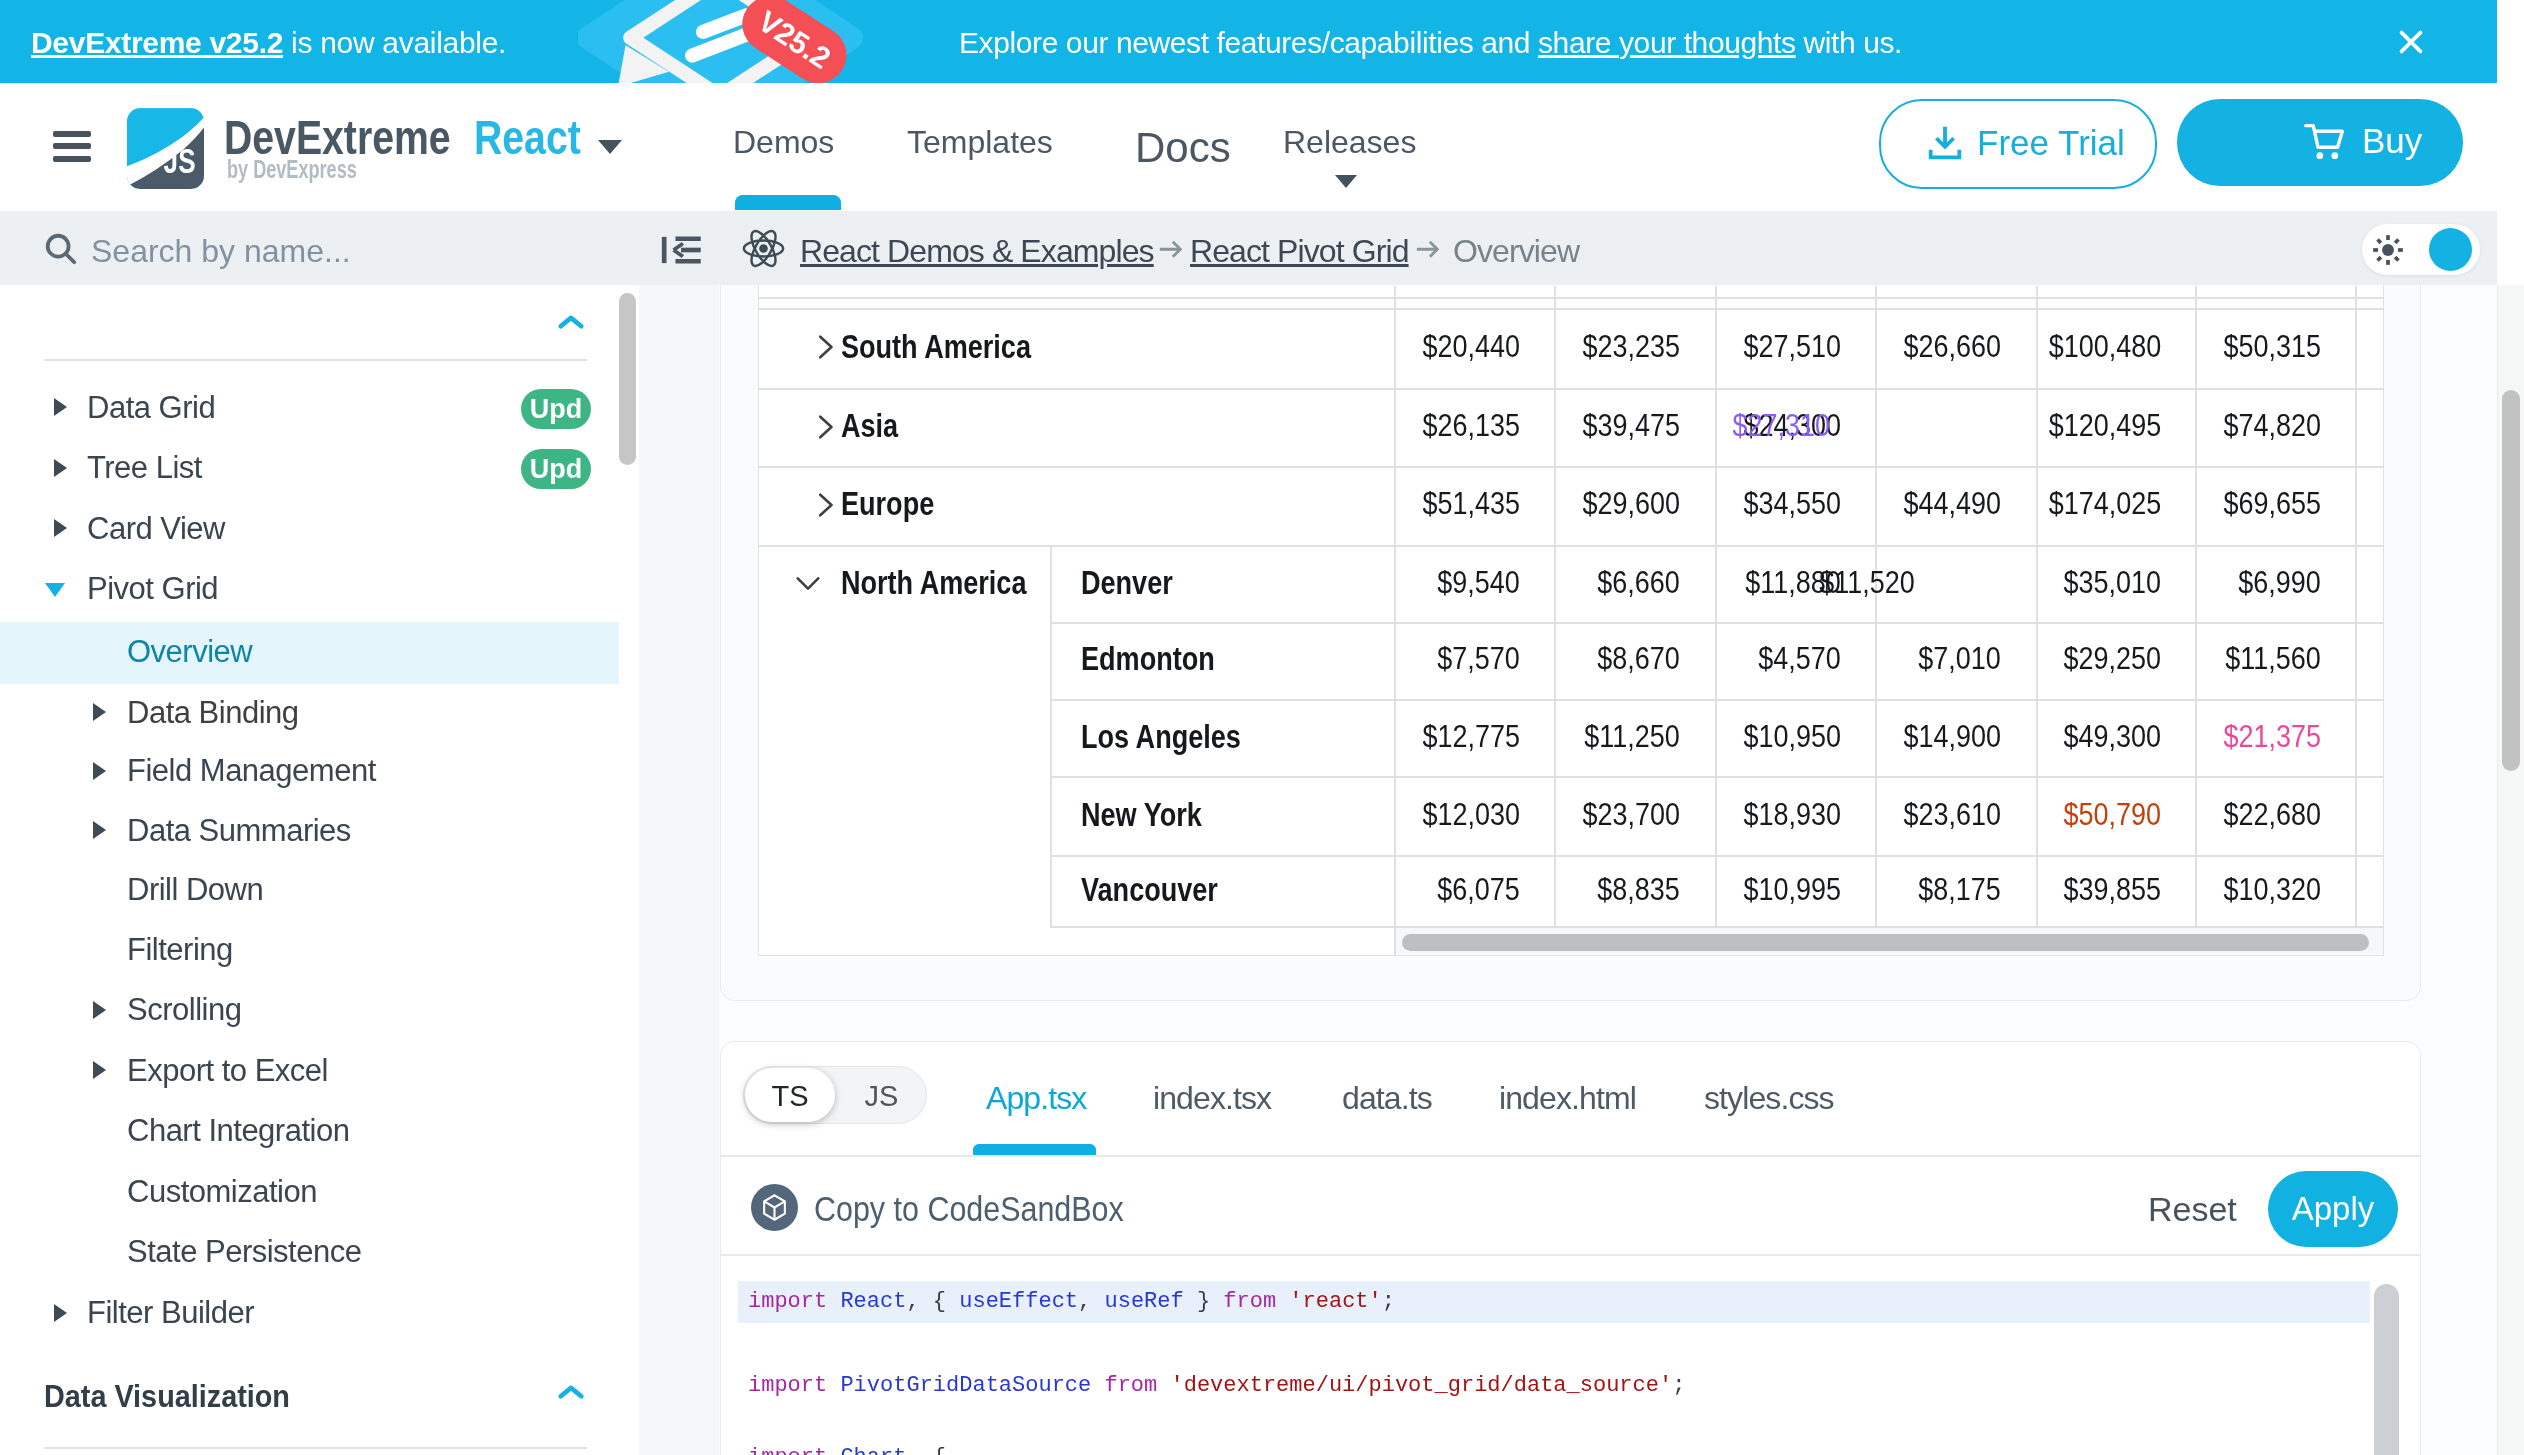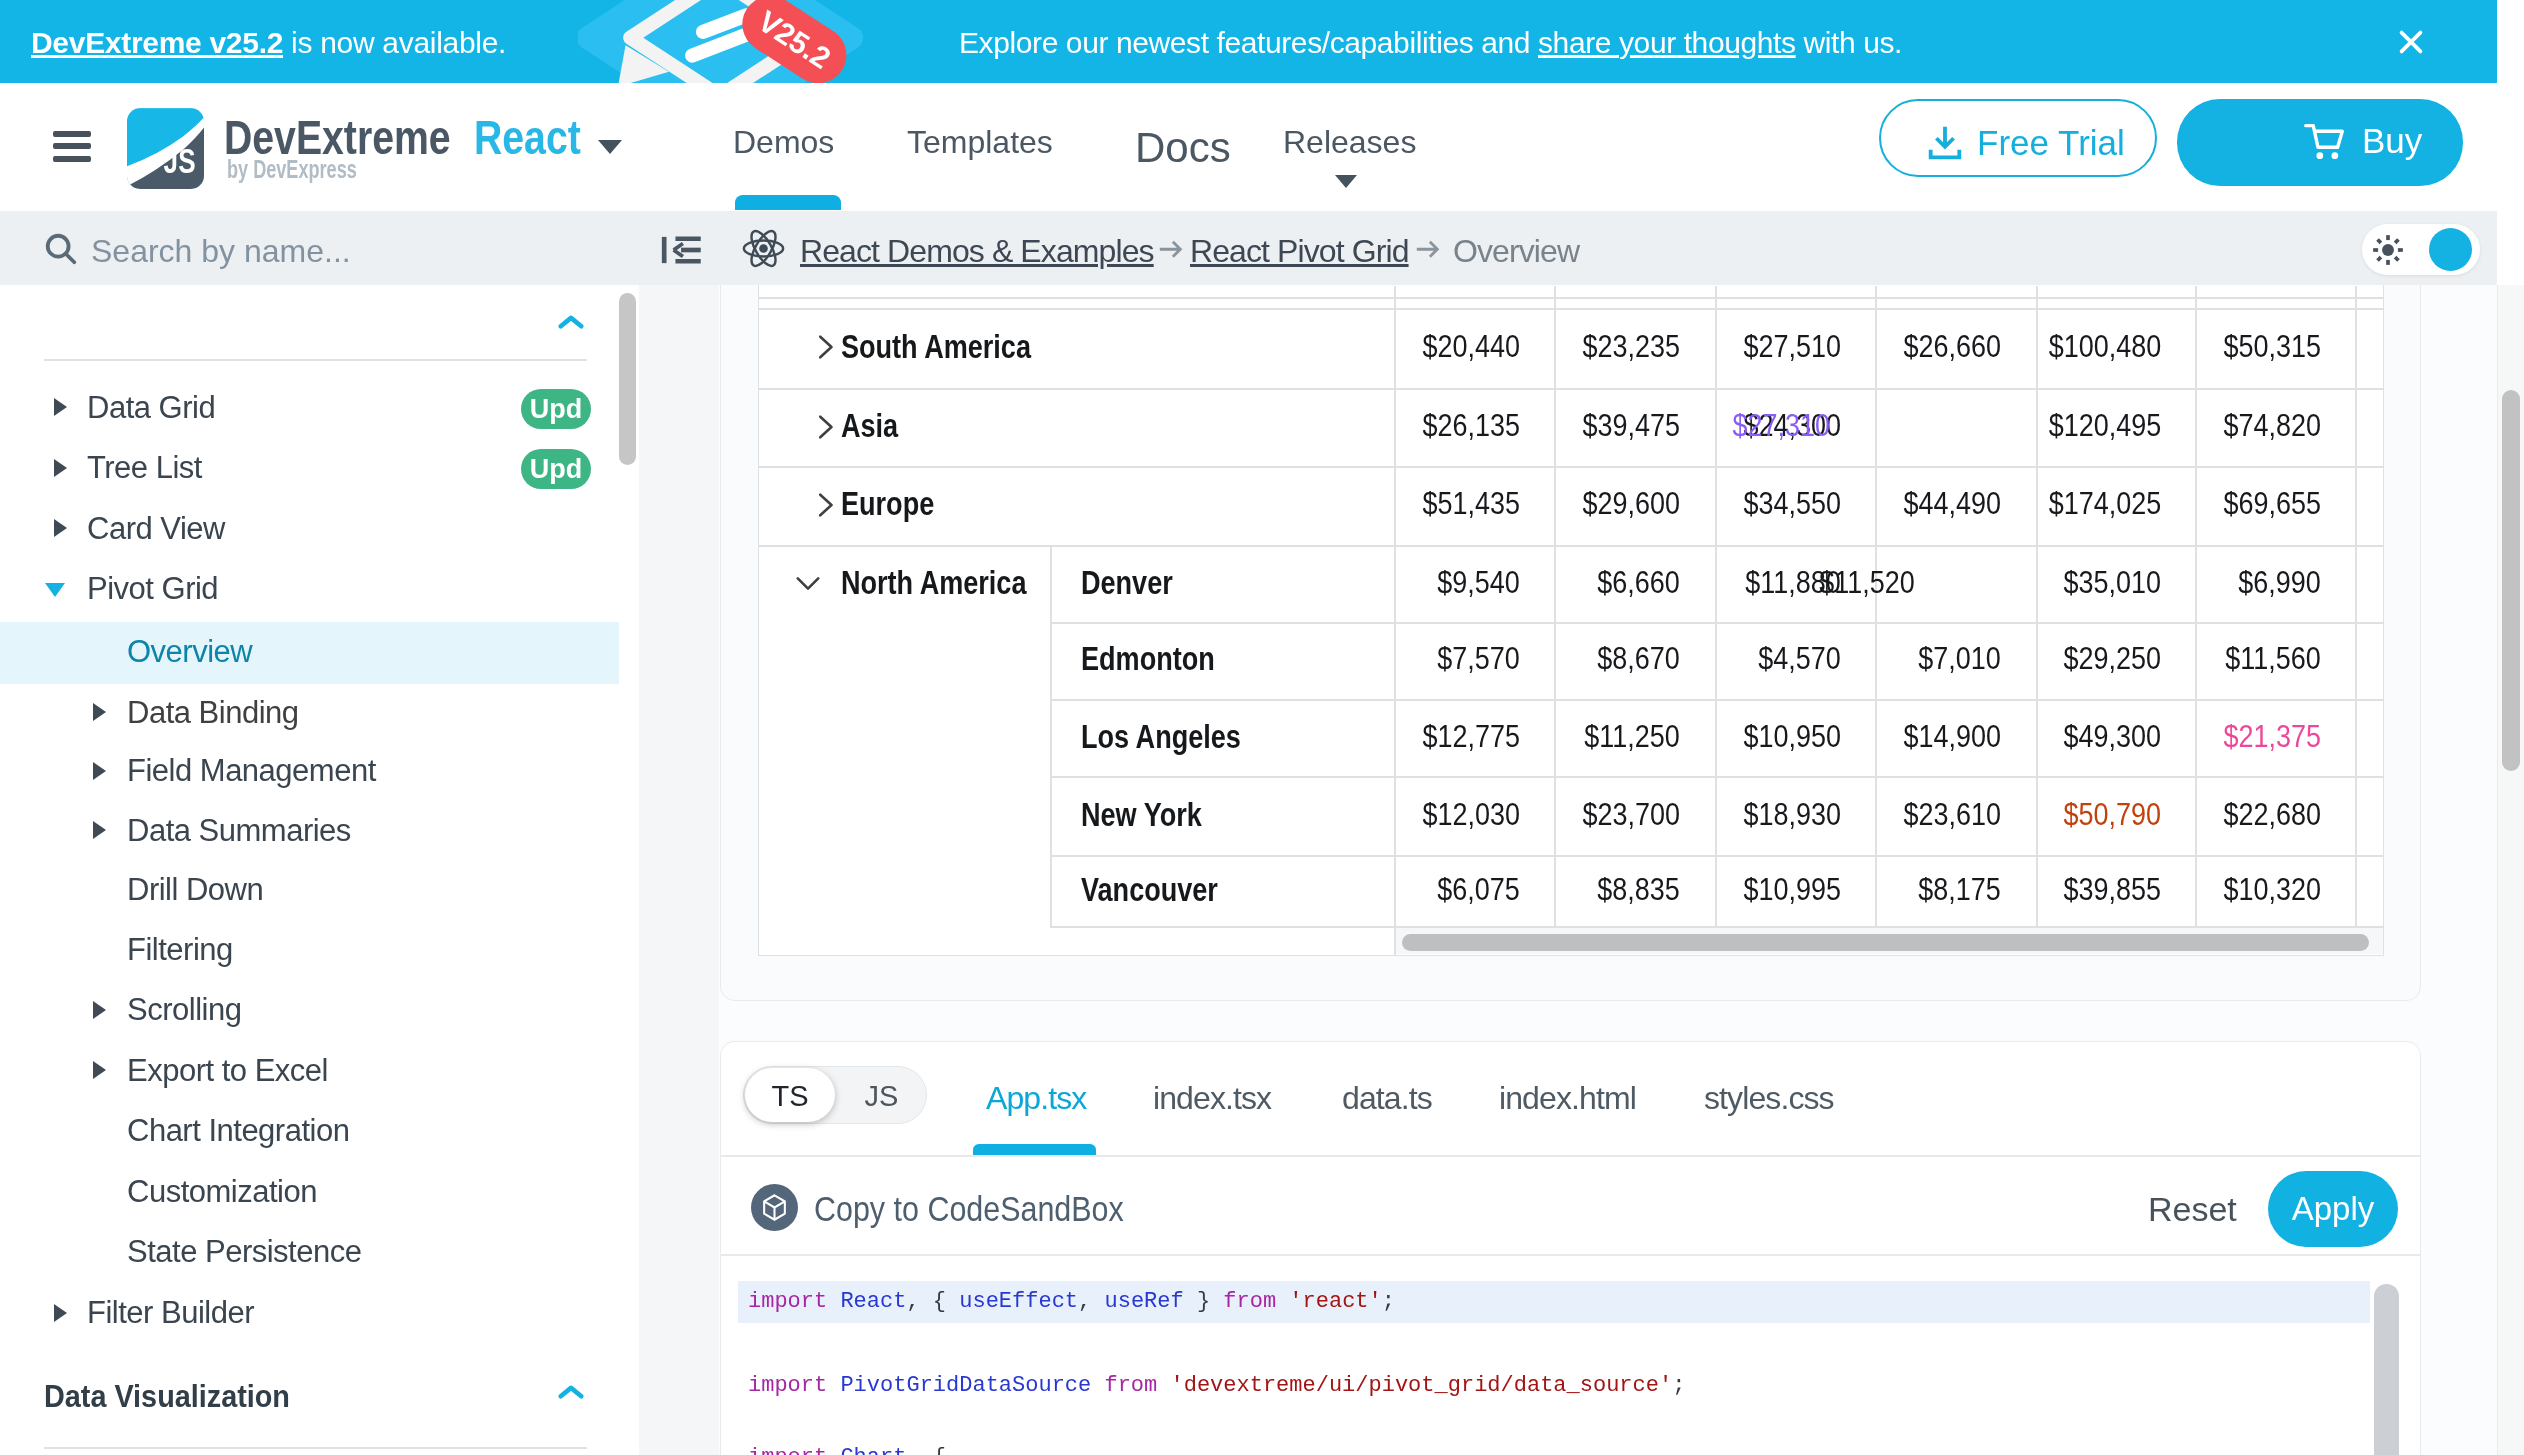--- a/index.html
+++ b/index.html
@@ -47,21 +47,21 @@
 <div class="abs" style="left:224px;top:25.5px;font-size:49px;font-weight:bold;color:#4a5765"><span class="sx" style="transform:scaleX(0.80)">DevExtreme</span></div>
 <div class="abs" style="left:227px;top:72px;font-size:25.5px;font-weight:bold;color:#b2bcc4"><span class="sx" style="transform:scaleX(0.71)">by DevExpress</span></div>
 <div class="abs" style="left:474px;top:25.5px;font-size:49px;font-weight:bold;color:#29b7e6"><span class="sx" style="transform:scaleX(0.80)">React</span></div>
 <div class="abs" style="left:598px;top:57px;width:0;height:0;border-left:12.3px solid transparent;border-right:12.3px solid transparent;border-top:14px solid #44525e"></div>
 <div class="abs" style="left:733px;top:41px;font-size:32px;color:#4b5864">Demos</div>
 <div class="abs" style="left:907px;top:41px;font-size:32px;color:#4b5864">Templates</div>
 <div class="abs" style="left:1135px;top:41px;font-size:42px;color:#4b5864">Docs</div>
 <div class="abs" style="left:1283px;top:41px;font-size:32px;color:#4b5864">Releases</div>
 <div class="abs" style="left:1335px;top:92px;width:0;height:0;border-left:11.3px solid transparent;border-right:11.3px solid transparent;border-top:13.2px solid #44525e"></div>
 <div class="abs" style="left:735px;top:112px;width:106px;height:15px;background:#0fb0e1;border-radius:7.6px 7.6px 0 0"></div>
-<div class="abs" style="left:1879px;top:16px;width:278px;height:78px;border:2.8px solid #15aedd;border-radius:43px;background:#fff">
+<div class="abs" style="left:1879px;top:16px;width:278px;height:90px;border:2.8px solid #15aedd;border-radius:43px;background:#fff">
 <svg class="abs" style="left:43px;top:21px" width="42" height="42" viewBox="0 0 44 44">
         <path d="M22 5 L22 25 M13 17 L22 26 L31 17" stroke="#15aedd" stroke-width="4" fill="none"></path>
         <path d="M7 29 L7 37 L37 37 L37 29" stroke="#15aedd" stroke-width="4" fill="none"></path>
       </svg>
 <div class="abs" style="left:96px;top:22px;font-size:35px;color:#15aedd">Free Trial</div>
     </div>
 <div class="abs" style="left:2177px;top:16px;width:286px;height:87px;border-radius:43px;background:#13b2e3">
 <svg class="abs" style="left:125px;top:21px" width="45" height="45" viewBox="0 0 24 24">
         <path d="M2 3 L6 3 L8.5 14.5 L19 14.5 L21.5 6 L7 6" stroke="#fff" stroke-width="1.8" fill="none" stroke-linecap="round" stroke-linejoin="round"></path>
         <circle cx="9.5" cy="19" r="1.8" fill="#fff"></circle>

